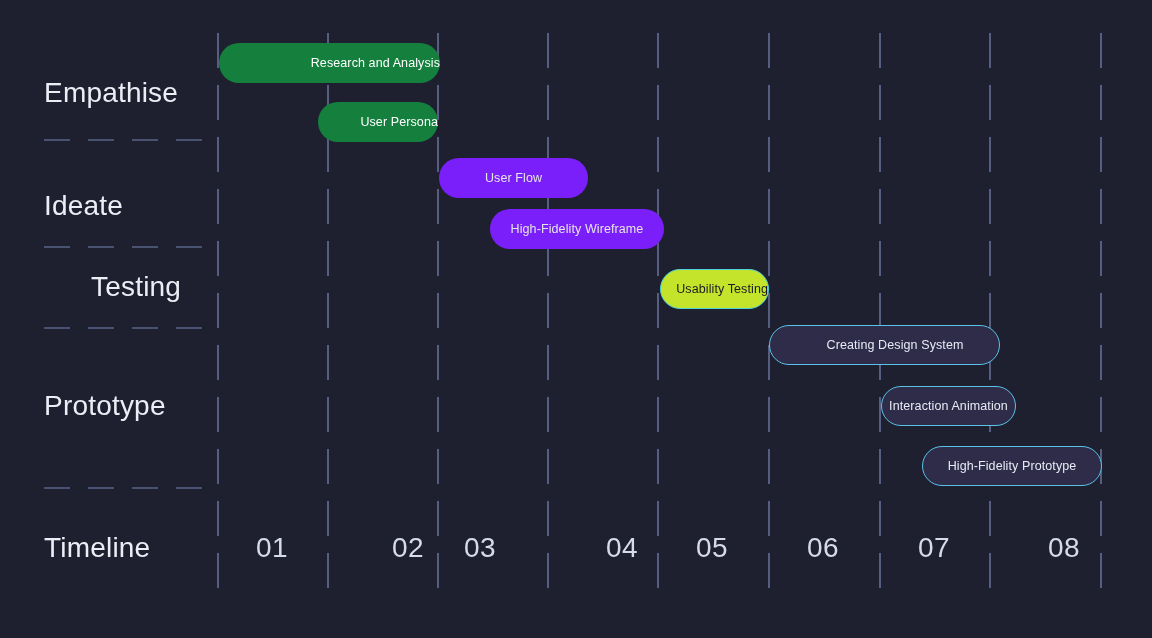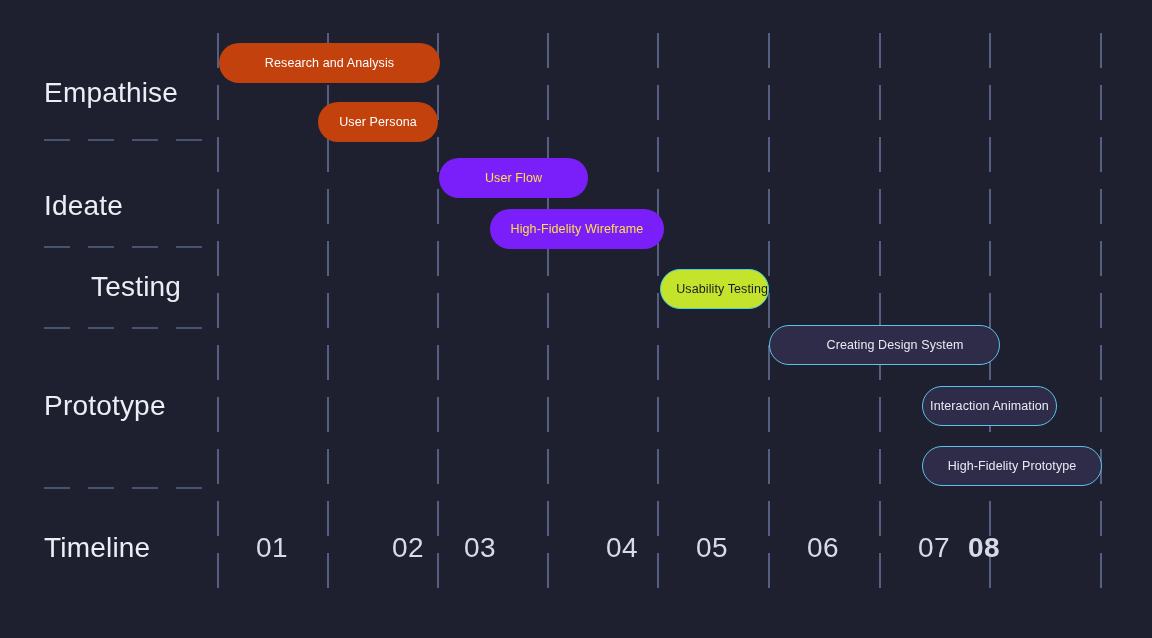--- a/index.html
+++ b/index.html
@@ -75,22 +75,22 @@
     border-radius: 20px;
     display: flex;
     align-items: center;
     justify-content: center;
     font-size: 12.5px;
     letter-spacing: .1px;
     white-space: nowrap;
     box-sizing: border-box;
     transform: translateY(-50%);
   }
-  .bar.magenta { background: #c2410c; color: #ffffff; }
-  .bar.violet  { background: #7b1ffa; color: #fde047; }
+  .bar.magenta { background: #15803d; color: #ffffff; justify-content: flex-end; }
+  .bar.violet  { background: #7b1ffa; color: #e5e5e5; }
   .bar.lime    { background: #c4e32b; color: #1a1c27; border: 1.5px solid #4fd1d9; justify-content: flex-end; }
   .bar.outline { background: #2e2c49; color: #e7ebf5; border: 1.5px solid #5bc2e8; }
 </style>
 </head>
 <body>
 
 <div id="gantt">
 
   <div id="gridlines-layer">
       <div class="vline" style="left: 217px;"></div>
@@ -120,21 +120,21 @@
     </div>
 
   <div id="ticks-layer">
       <div class="tick" style="left: 272px;">01</div>
       <div class="tick" style="left: 382px; margin-left: 26px;">02</div>
       <div class="tick" style="left: 480px;">03</div>
       <div class="tick" style="left: 622px;">04</div>
       <div class="tick" style="left: 712px;">05</div>
       <div class="tick" style="left: 823px;">06</div>
       <div class="tick" style="left: 934px;">07</div>
-      <div class="tick" style="left: 984px; font-weight: bold;">08</div>
+      <div class="tick" style="left: 1064px;">08</div>
     </div>
 
   <div id="bars-layer">
       <div class="bar magenta" style="left: 219px; width: 221px; top: 63px;">
         <span>Research and Analysis</span>
       </div>
       <div class="bar magenta" style="left: 318px; width: 120px; top: 122px;">
         <span>User Persona</span>
       </div>
       <div class="bar violet" style="left: 439px; width: 149px; top: 178px;">
@@ -142,21 +142,21 @@
       </div>
       <div class="bar violet" style="left: 490px; width: 174px; top: 229px;">
         <span>High-Fidelity Wireframe</span>
       </div>
       <div class="bar lime" style="left: 660px; width: 109px; top: 289px;">
         <span>Usability Testing</span>
       </div>
       <div class="bar outline" style="left: 769px; width: 231px; top: 345px; padding-left: 21px;">
         <span>Creating Design System</span>
       </div>
-      <div class="bar outline" style="left: 922px; width: 135px; top: 406px;">
+      <div class="bar outline" style="left: 881px; width: 135px; top: 406px;">
         <span>Interaction Animation</span>
       </div>
       <div class="bar outline" style="left: 922px; width: 180px; top: 466px;">
         <span>High-Fidelity Prototype</span>
       </div>
     </div>
 
 </div>
 
 </body></html>

